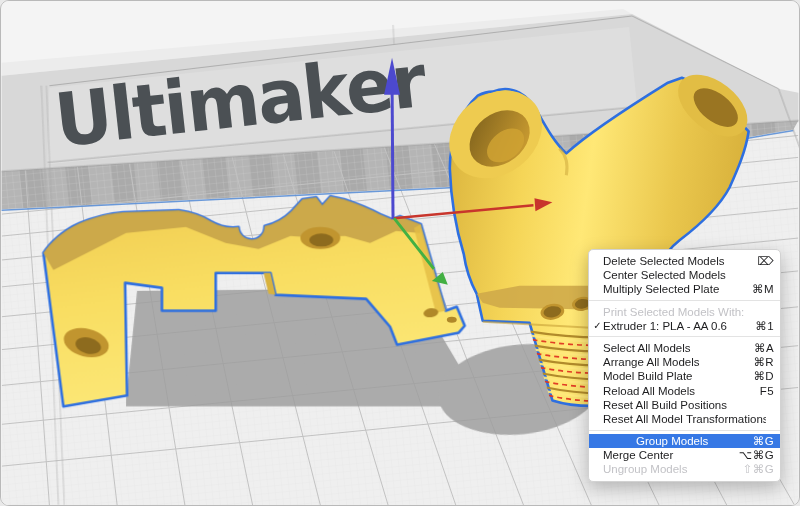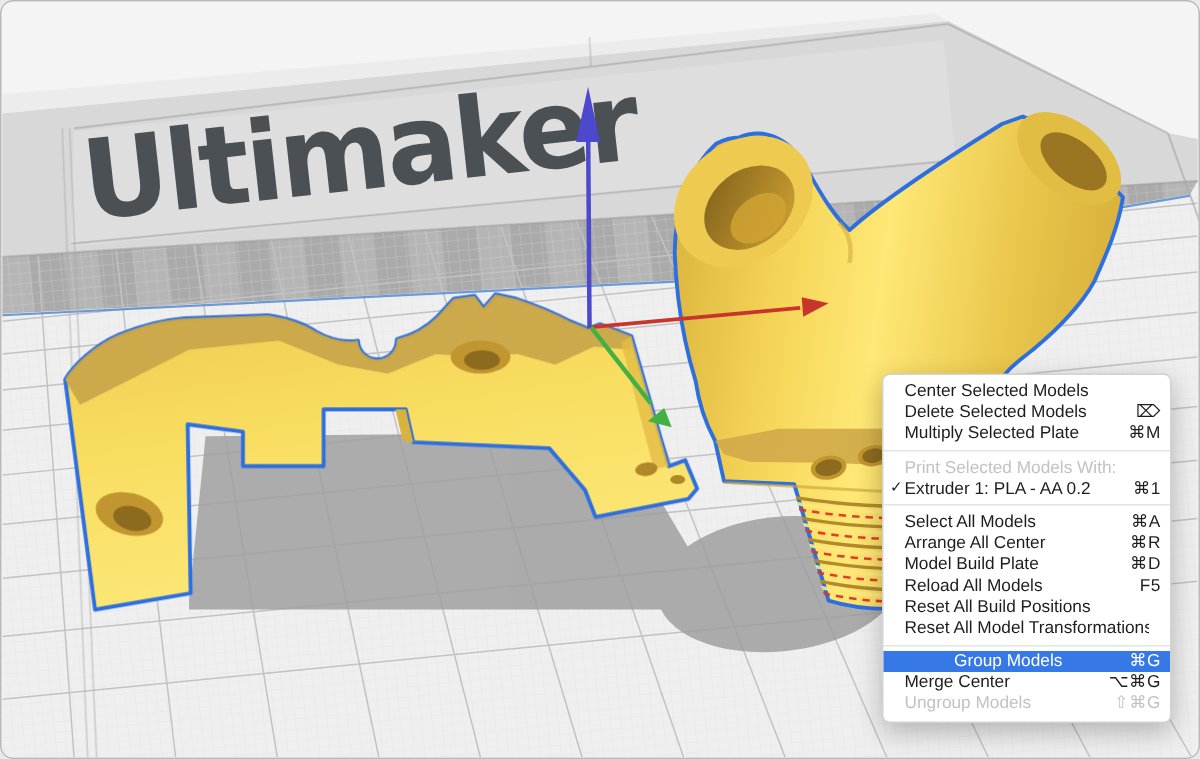--- a/index.html
+++ b/index.html
@@ -226,53 +226,53 @@
       <g>
         <line x1="394" y1="218" x2="434" y2="269" stroke="#43b043" stroke-width="3"></line>
         <polygon points="448,285 432,281 443,272" fill="#43b043"></polygon>
       </g>
     </g>
   </svg>
 
   <div class="menu">
     <div class="mi">
       <span class="check"></span>
+      <span class="label">Delete Selected Models</span>
+      <span class="shortcut">⌦</span>
+    </div>
+    <div class="mi">
+      <span class="check"></span>
       <span class="label">Center Selected Models</span>
       <span class="shortcut"></span>
     </div>
     <div class="mi">
       <span class="check"></span>
-      <span class="label">Delete Selected Models</span>
-      <span class="shortcut">⌦</span>
-    </div>
-    <div class="mi">
-      <span class="check"></span>
       <span class="label">Multiply Selected Plate</span>
       <span class="shortcut">⌘M</span>
     </div>
     <div class="sep"></div>
     <div class="mi disabled">
       <span class="check"></span>
       <span class="label">Print Selected Models With:</span>
       <span class="shortcut"></span>
     </div>
     <div class="mi">
       <span class="check">✓</span>
-      <span class="label">Extruder 1: PLA - AA 0.2</span>
+      <span class="label">Extruder 1: PLA - AA 0.6</span>
       <span class="shortcut">⌘1</span>
     </div>
     <div class="sep"></div>
     <div class="mi">
       <span class="check"></span>
       <span class="label">Select All Models</span>
       <span class="shortcut">⌘A</span>
     </div>
     <div class="mi">
       <span class="check"></span>
-      <span class="label">Arrange All Center</span>
+      <span class="label">Arrange All Models</span>
       <span class="shortcut">⌘R</span>
     </div>
     <div class="mi">
       <span class="check"></span>
       <span class="label">Model Build Plate</span>
       <span class="shortcut">⌘D</span>
     </div>
     <div class="mi">
       <span class="check"></span>
       <span class="label">Reload All Models</span>

